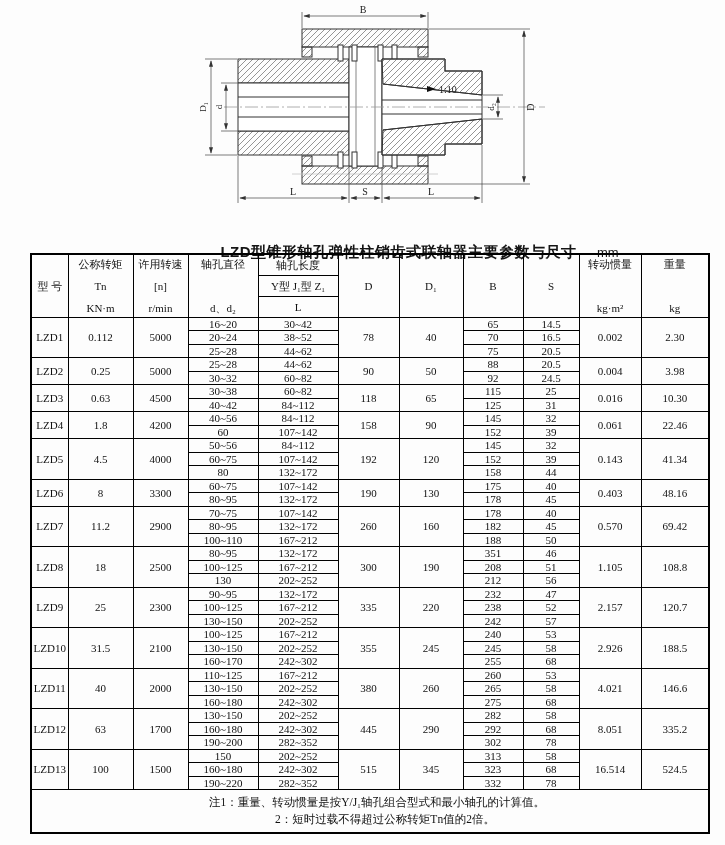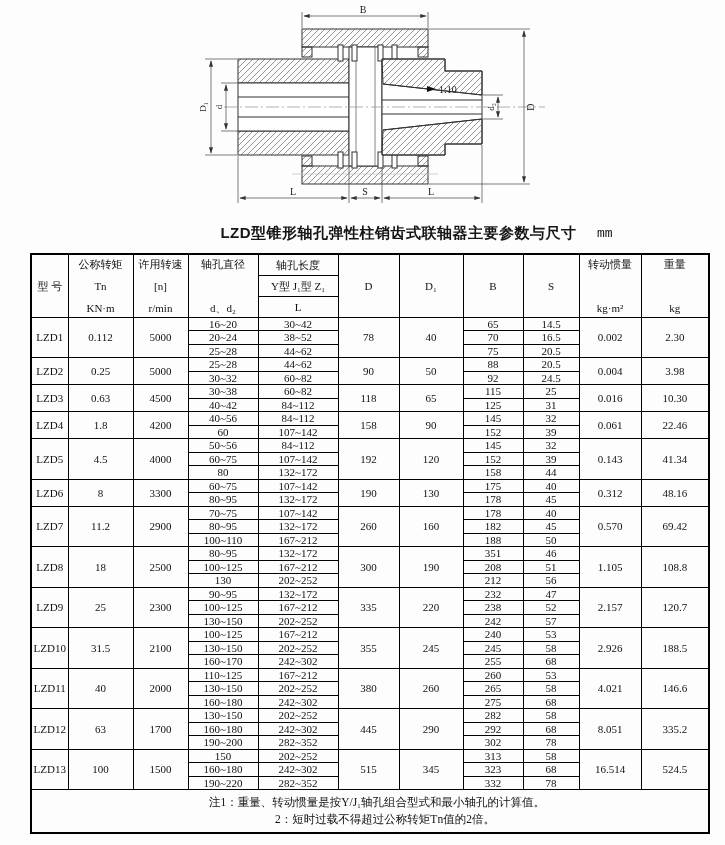--- a/index.html
+++ b/index.html
@@ -1,27 +1,27 @@
 <!DOCTYPE html>
 <html><head>
 <meta charset="utf-8">
 <style>
   html,body{margin:0;padding:0;}
   body{
     width:725px;height:845px;position:relative;background:#fdfdfd;
     font-family:"Liberation Serif",serif;color:#151515;overflow:hidden;
   }
   #drawing{position:absolute;top:0;left:0;}
-  #title-row{position:absolute;top:224px;left:0;width:725px;height:22px;}
+  #title-row{position:absolute;top:243px;left:0;width:725px;height:22px;}
   #doc-title{
     position:absolute;left:50%;transform:translateX(-50%);margin-left:36px;
     font-family:"Liberation Sans",sans-serif;font-weight:bold;font-size:15px;
     letter-spacing:0.5px;white-space:nowrap;
   }
-  #unit-label{position:absolute;left:597px;top:2px;font-size:13px;font-family:Liberation Mono, monospace;}
+  #unit-label{position:absolute;left:597px;top:2px;font-size:13px;font-family:Liberation Sans, sans-serif;}
   #spec-table{
     position:absolute;top:253px;left:30px;
     border-collapse:collapse;table-layout:fixed;width:678px;
     border:2px solid #000;
   }
   #spec-table td{
     border:1px solid #000;padding:0;text-align:center;vertical-align:middle;
     font-family:"Liberation Serif",serif;font-size:11px;line-height:12px;color:#111;
     overflow:hidden;white-space:nowrap;
   }
@@ -312,21 +312,21 @@
       <tr class="sub">
         <td rowspan="2">LZD6</td>
         <td rowspan="2">8</td>
         <td rowspan="2">3300</td>
         <td>60~75</td>
         <td>107~142</td>
         <td rowspan="2">190</td>
         <td rowspan="2">130</td>
         <td>175</td>
         <td>40</td>
-        <td rowspan="2">0.312</td>
+        <td rowspan="2">0.403</td>
         <td rowspan="2">48.16</td>
       </tr>
       <tr class="sub">
         <td>80~95</td>
         <td>132~172</td>
         <td>178</td>
         <td>45</td>
       </tr>
       <tr class="sub">
         <td rowspan="3">LZD7</td>

